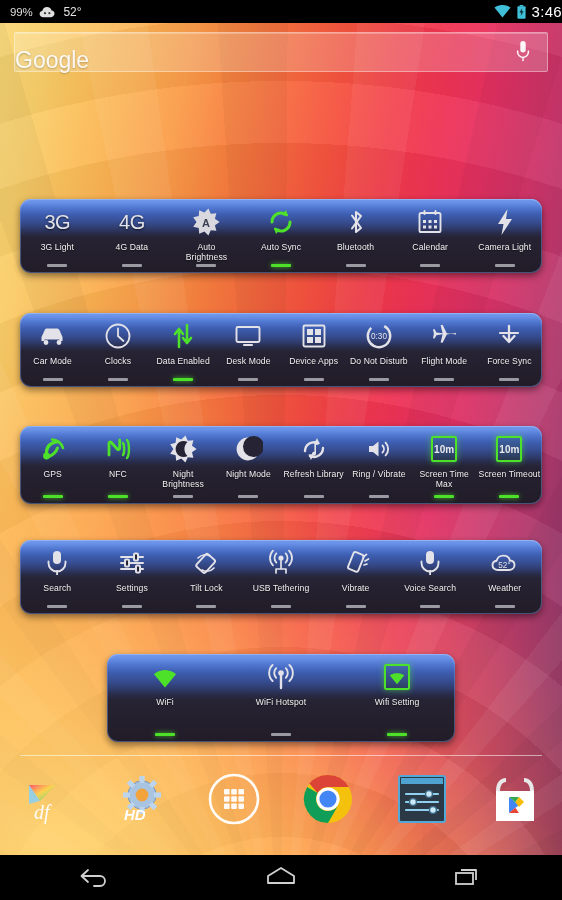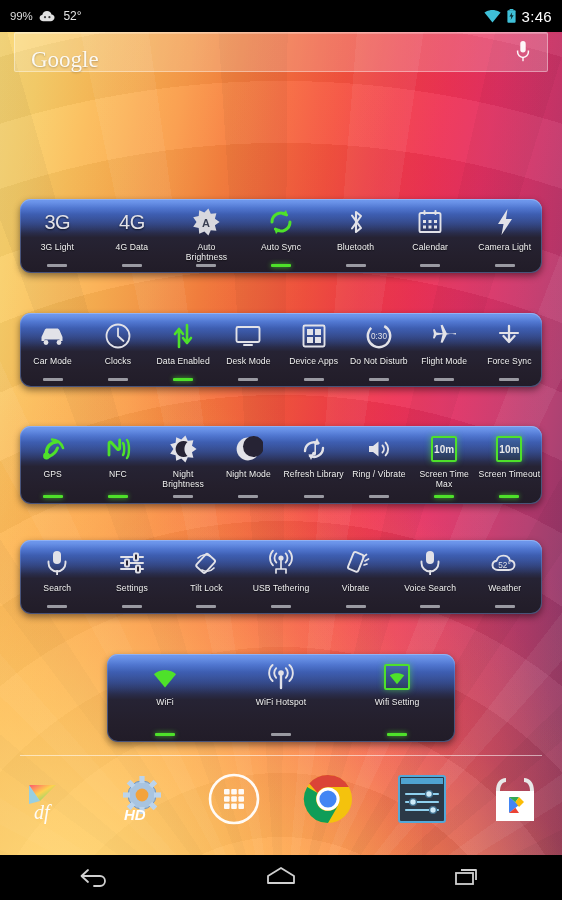--- a/index.html
+++ b/index.html
@@ -43,43 +43,43 @@
         rgba(255,255,255,.05) 0px, rgba(255,255,255,.05) 62px,
         rgba(0,0,0,.03) 62px, rgba(0,0,0,.03) 126px);
   }
   #wallpaper .warmglow{
     position:absolute; left:-10%; bottom:-10%; width:85%; height:65%;
     background:radial-gradient(ellipse at 25% 95%, rgba(255,214,120,.75) 0%, rgba(255,190,100,.3) 45%, rgba(255,180,90,0) 75%);
   }
 
   
   #statusbar{
-    position:absolute; left:0; top:0; width:562px; height:32px;
+    position:absolute; left:0; top:0; width:562px; height:23px;
     background:#000; color:#e8e8e8; font-size:12px;
     display:flex; align-items:center; z-index:40;
   }
   #statusbar .left{ display:flex; align-items:center; gap:7px; padding-left:10px; }
-  #statusbar .right{ margin-left:auto; display:flex; align-items:center; gap:6px; padding-right:10px; }
+  #statusbar .right{ margin-left:auto; display:flex; align-items:center; gap:6px; padding-right:0; }
   #statusbar .pct{ font-size:11.5px; color:#dcdcdc; letter-spacing:-.2px; }
   #statusbar .temp{ font-size:12px; color:#e4e4e4; }
   #statusbar .clock{ font-size:15px; color:#fff; letter-spacing:.3px; }
   .sb-ico{ display:block; }
 
   
   #searchbar{
     position:absolute; left:14px; top:32px; width:534px; height:40px;
     background:rgba(255,255,255,.20);
     border:1px solid rgba(255,255,255,.38);
     border-radius:2px;
     display:flex; align-items:center;
     box-shadow:inset 0 1px 0 rgba(255,255,255,.25);
     z-index:30;
   }
   #searchbar .glabel{
-    padding-left:16px; font-family:Liberation Serif, serif;
+    font-family:Liberation Sans, sans-serif;
     font-size:23px; color:rgba(255,255,255,.92);
     text-shadow:0 1px 2px rgba(0,0,0,.25);
     margin-top:16px;
   }
   #searchbar .mic{ margin-left:auto; padding-right:16px; display:flex; }
 
   
   .panel{
     position:absolute;
     border-radius:11px;

